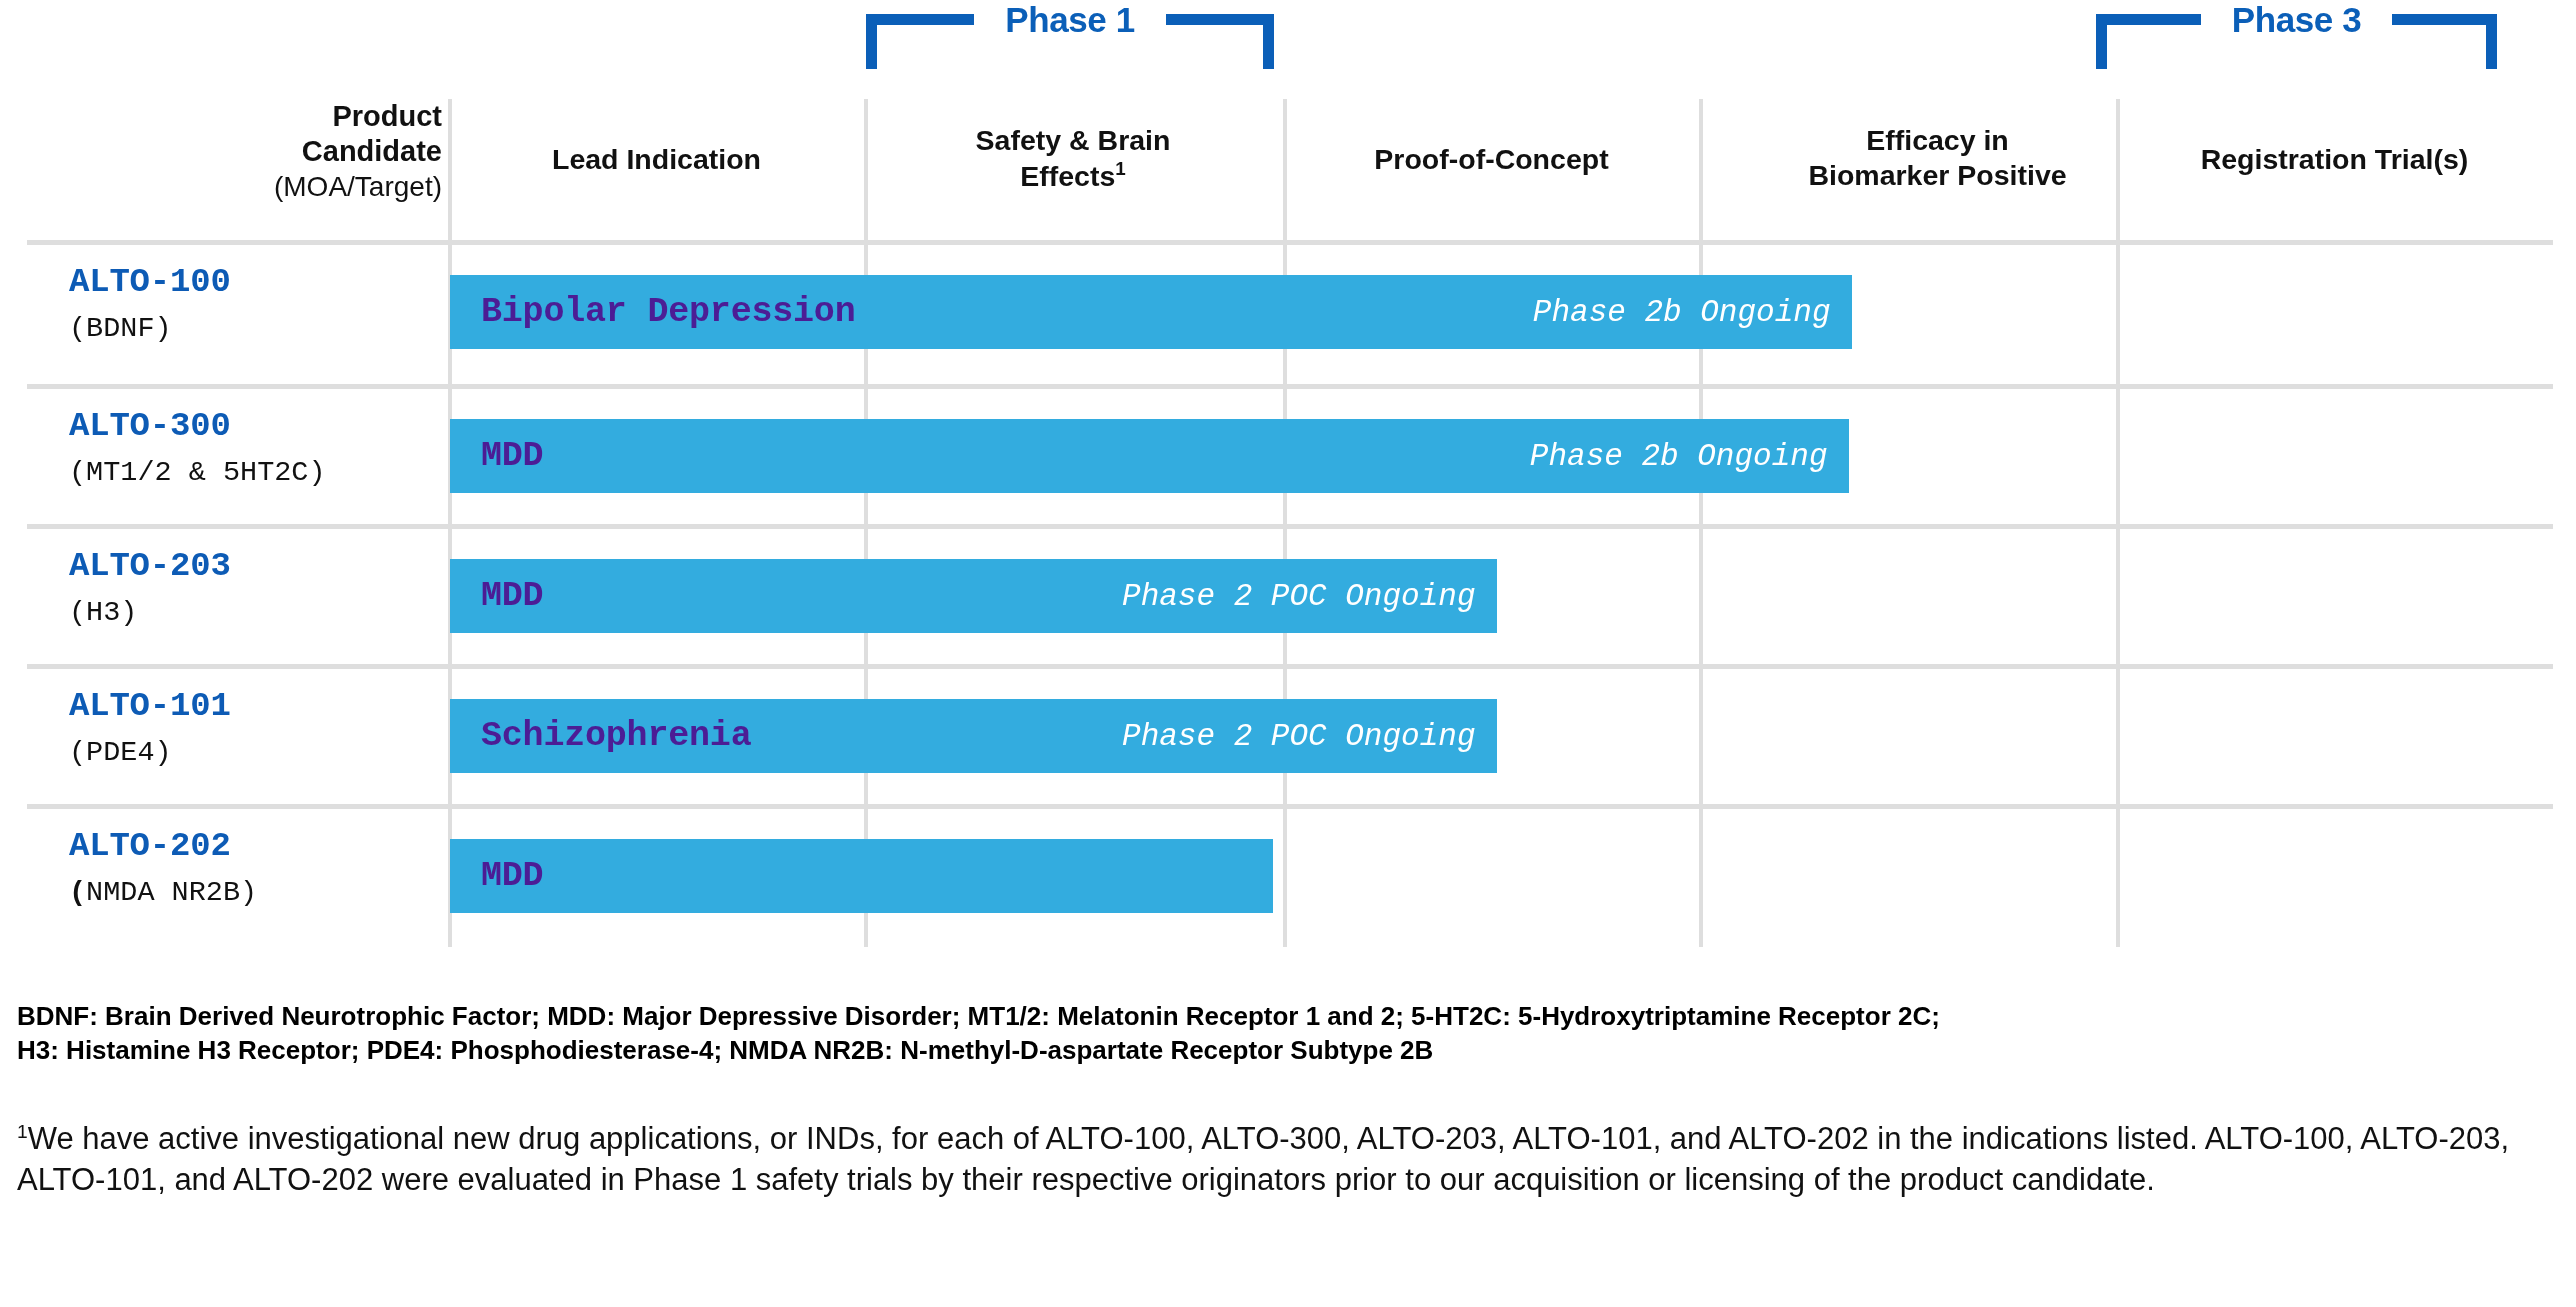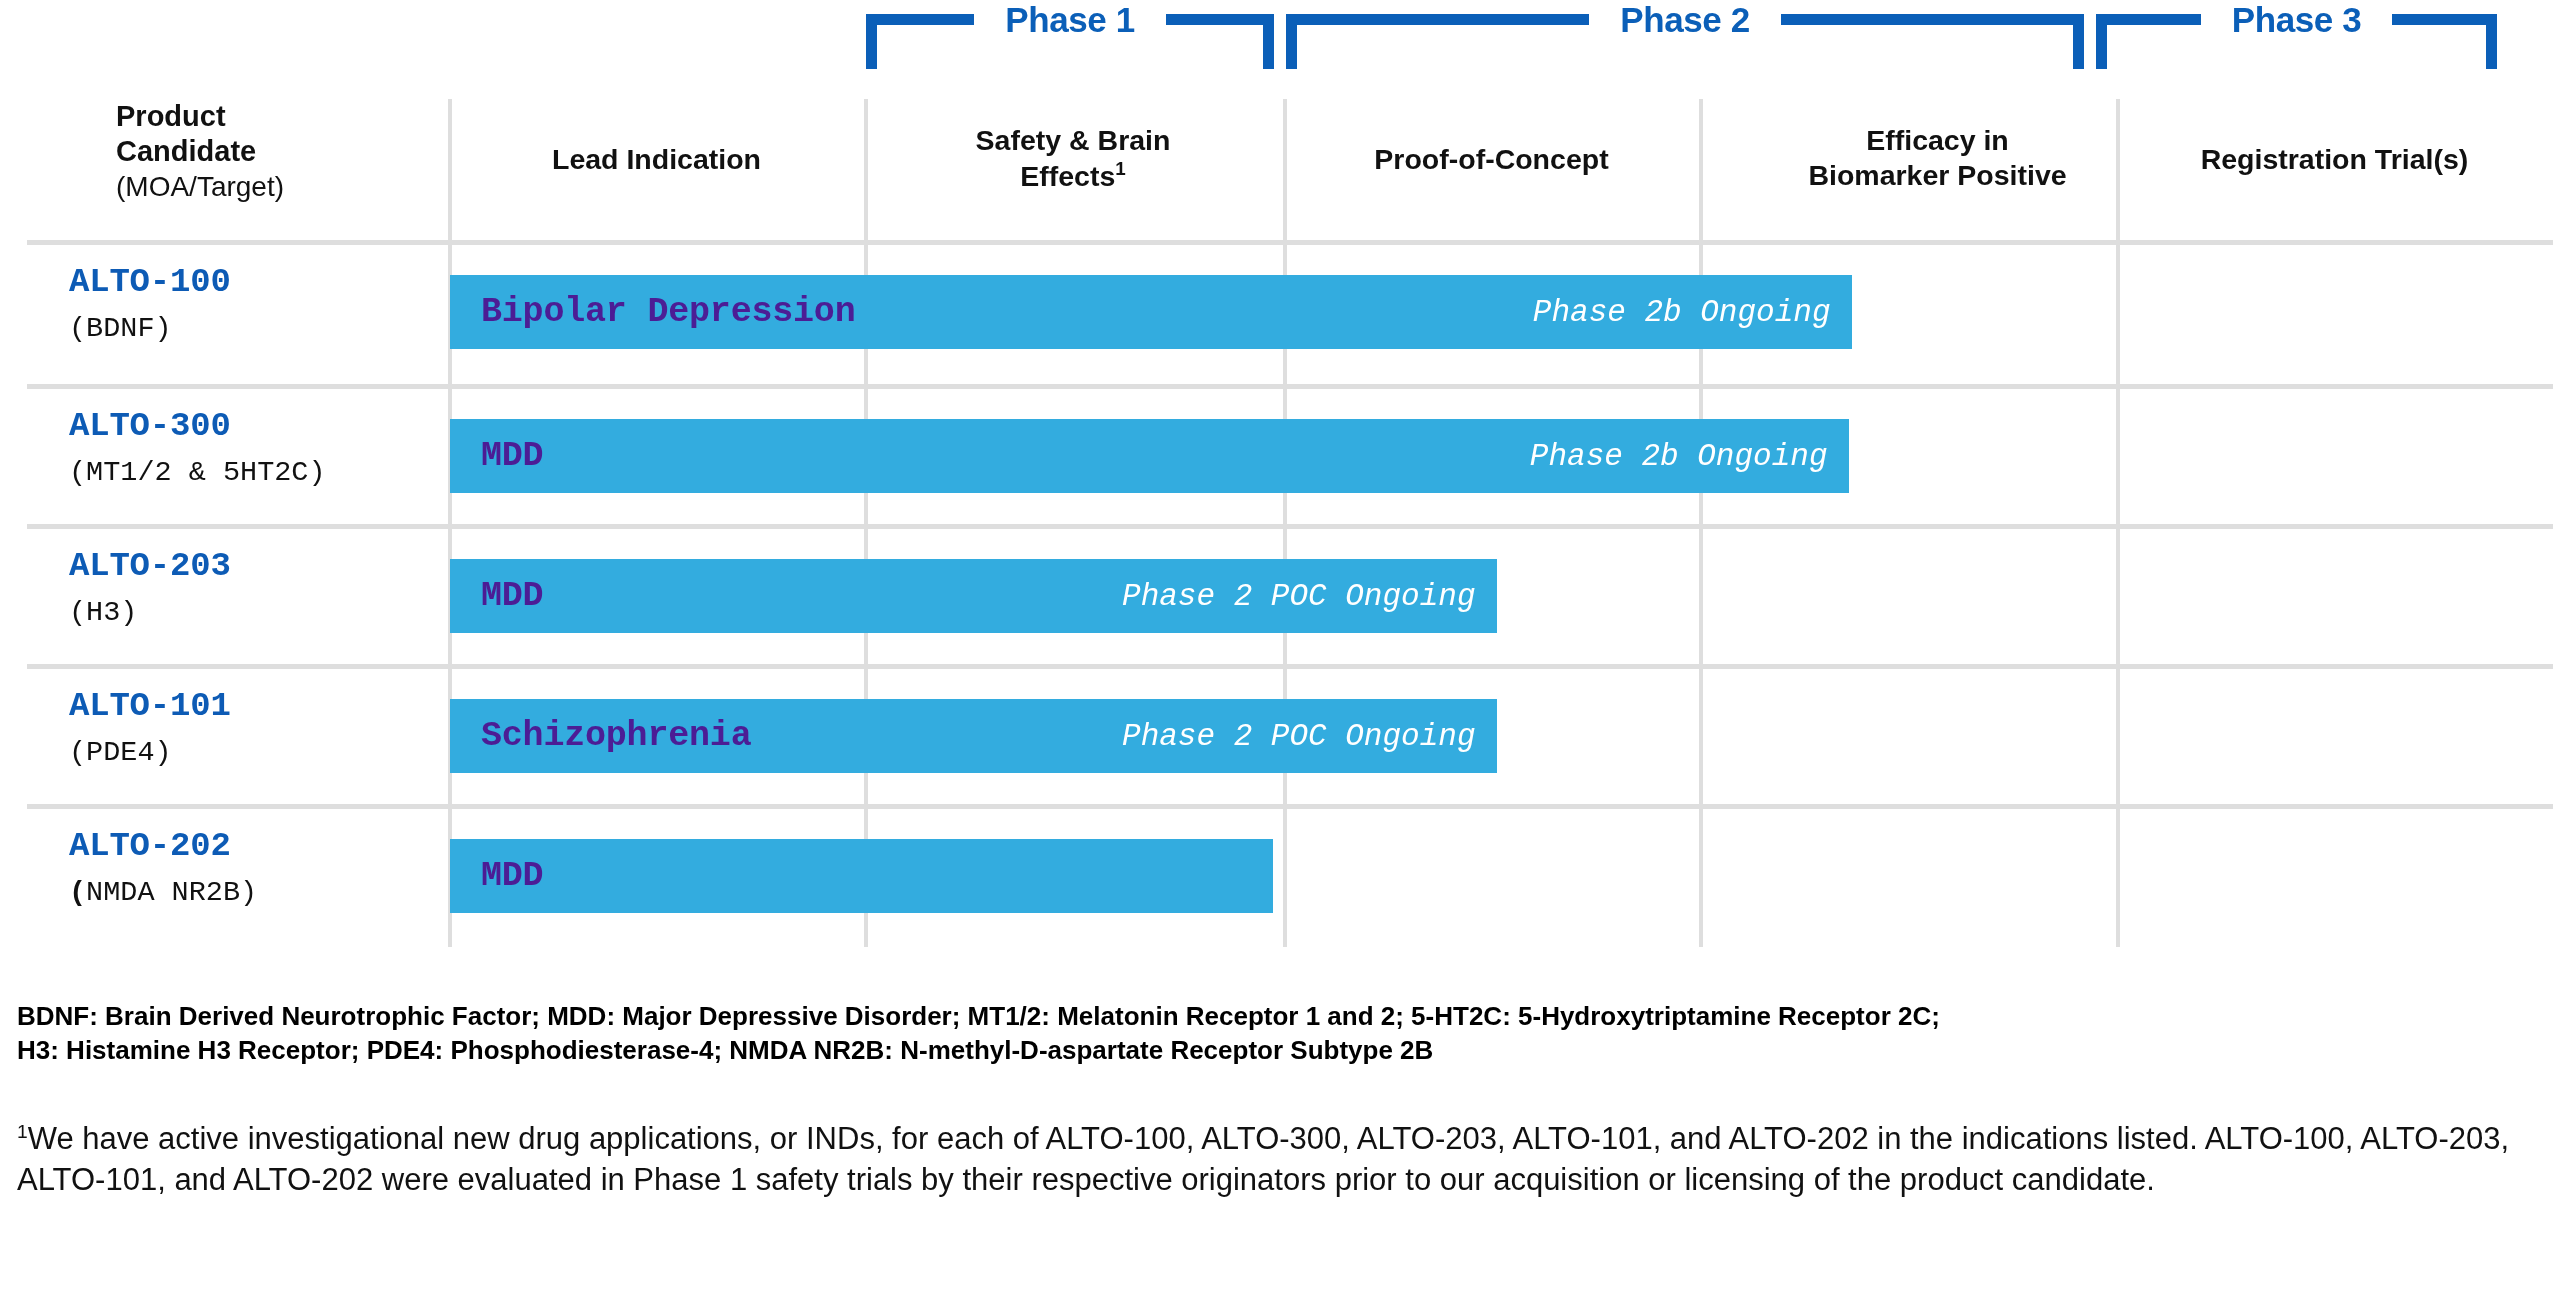--- a/index.html
+++ b/index.html
@@ -90,23 +90,22 @@
   }
   .col-head {
     position: absolute;
     text-align: center;
     color: #111111;
     font-size: 28.5px;
     font-weight: bold;
     line-height: 1.22;
   }
   .col-head.first {
-    text-align: left;
+    text-align: right;
     font-size: 29px;
-    margin-left: 48px;
   }
   .col-head .light {
     font-weight: normal;
     font-size: 28px;
   }
   .col-head sup { font-size: 0.66em; vertical-align: super; }
 
   .prow {
     position: absolute;
     left: 0;
@@ -188,27 +187,20 @@
 
 <div id="root">
 
   <div class="phase-band" id="phase-band">
       <div class="bracket" style="left: 866px; width: 408px;">
         <div class="leg-left"></div>
         <div class="leg-right"></div>
         <div class="bar-left" style="width: 108px;"></div>
         <div class="bar-right" style="width: 108px;"></div>
         <div class="phase-label">Phase 1</div>
-      </div>
-      <div class="bracket" style="left: 1286px; width: 798px;">
-        <div class="leg-left"></div>
-        <div class="leg-right"></div>
-        <div class="bar-left" style="width: 303px;"></div>
-        <div class="bar-right" style="width: 303px;"></div>
-        <div class="phase-label">Phase 2</div>
       </div>
       <div class="bracket" style="left: 2096px; width: 401px;">
         <div class="leg-left"></div>
         <div class="leg-right"></div>
         <div class="bar-left" style="width: 105px;"></div>
         <div class="bar-right" style="width: 105px;"></div>
         <div class="phase-label">Phase 3</div>
       </div>
     </div>
 

